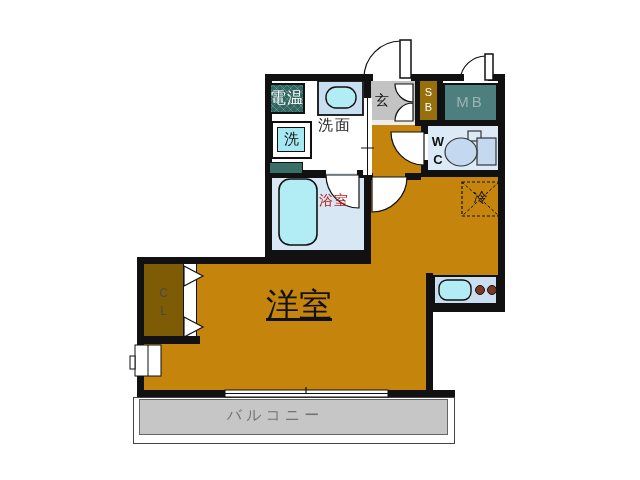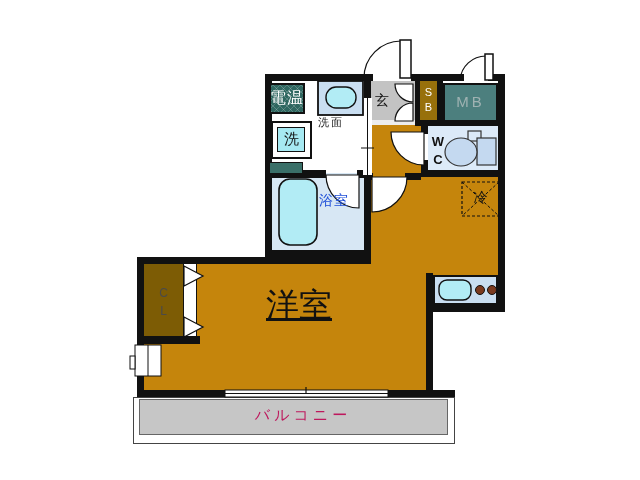--- a/index.html
+++ b/index.html
@@ -152,38 +152,38 @@
       <rect x="225" y="390" width="163" height="7" fill="#fff" stroke="#111" stroke-width="1"></rect>
       <line x1="225" y1="393.5" x2="388" y2="393.5" stroke="#111" stroke-width="1"></line>
       <line x1="306" y1="387" x2="306" y2="393" stroke="#111" stroke-width="1.2"></line>
     </g>
   </svg>
 
   <div class="lbl ctr" style="left:269px;top:90px;width:36px;font-size:16px;color:#fff;letter-spacing:1px;">電温</div>
 
   <div class="lbl ctr" style="left:271px;top:131px;width:41px;font-size:15px;color:#111;">洗</div>
 
-  <div class="lbl" style="left:318px;top:117px;font-size:11px;color:#222;letter-spacing:2px;">洗面</div>
+  <div class="lbl" style="left:318px;top:117px;font-size:15px;color:#222;letter-spacing:2px;">洗面</div>
 
   <div class="lbl" style="left:375px;top:93px;font-size:14px;color:#111;">玄</div>
 
   <div class="lbl stack" style="left:420px;top:85px;width:17px;font-size:11px;color:#fff;line-height:1.35;">S
 B</div>
 
   <div class="lbl ctr" style="left:443px;top:94px;width:55px;font-size:15px;color:#9FB2B2;letter-spacing:3px;">MB</div>
 
   <div class="lbl stack" style="left:429px;top:133px;width:18px;font-size:13px;font-weight:bold;color:#111;line-height:1.35;">W
 C</div>
 
-  <div class="lbl" style="left:319px;top:193px;font-size:14px;color:#1d4ed8;letter-spacing:1px;">浴室</div>
+  <div class="lbl" style="left:319px;top:193px;font-size:14px;color:#b91c1c;letter-spacing:1px;">浴室</div>
 
   <div class="lbl ctr" style="left:462px;top:190px;width:37px;font-size:14px;color:#111;">冷</div>
 
   <div class="lbl stack" style="left:144px;top:284px;width:39px;font-size:12px;color:#4a4a4a;line-height:1.5;">C
 L</div>
 
   <div class="abs" style="left:226px;top:286px;width:146px;text-align:center;color:#111;">
     <div style="font-size:33px;line-height:1.15;text-decoration:underline;">洋室</div>
   </div>
 
-  <div class="lbl ctr" style="left:139px;top:407px;width:272px;font-size:15px;color:#be185d;letter-spacing:4px;padding-left:28px;">バルコニー</div>
+  <div class="lbl ctr" style="left:139px;top:407px;width:272px;font-size:15px;color:#737373;letter-spacing:4px;">バルコニー</div>
 
 </div>
 
 </body></html>

